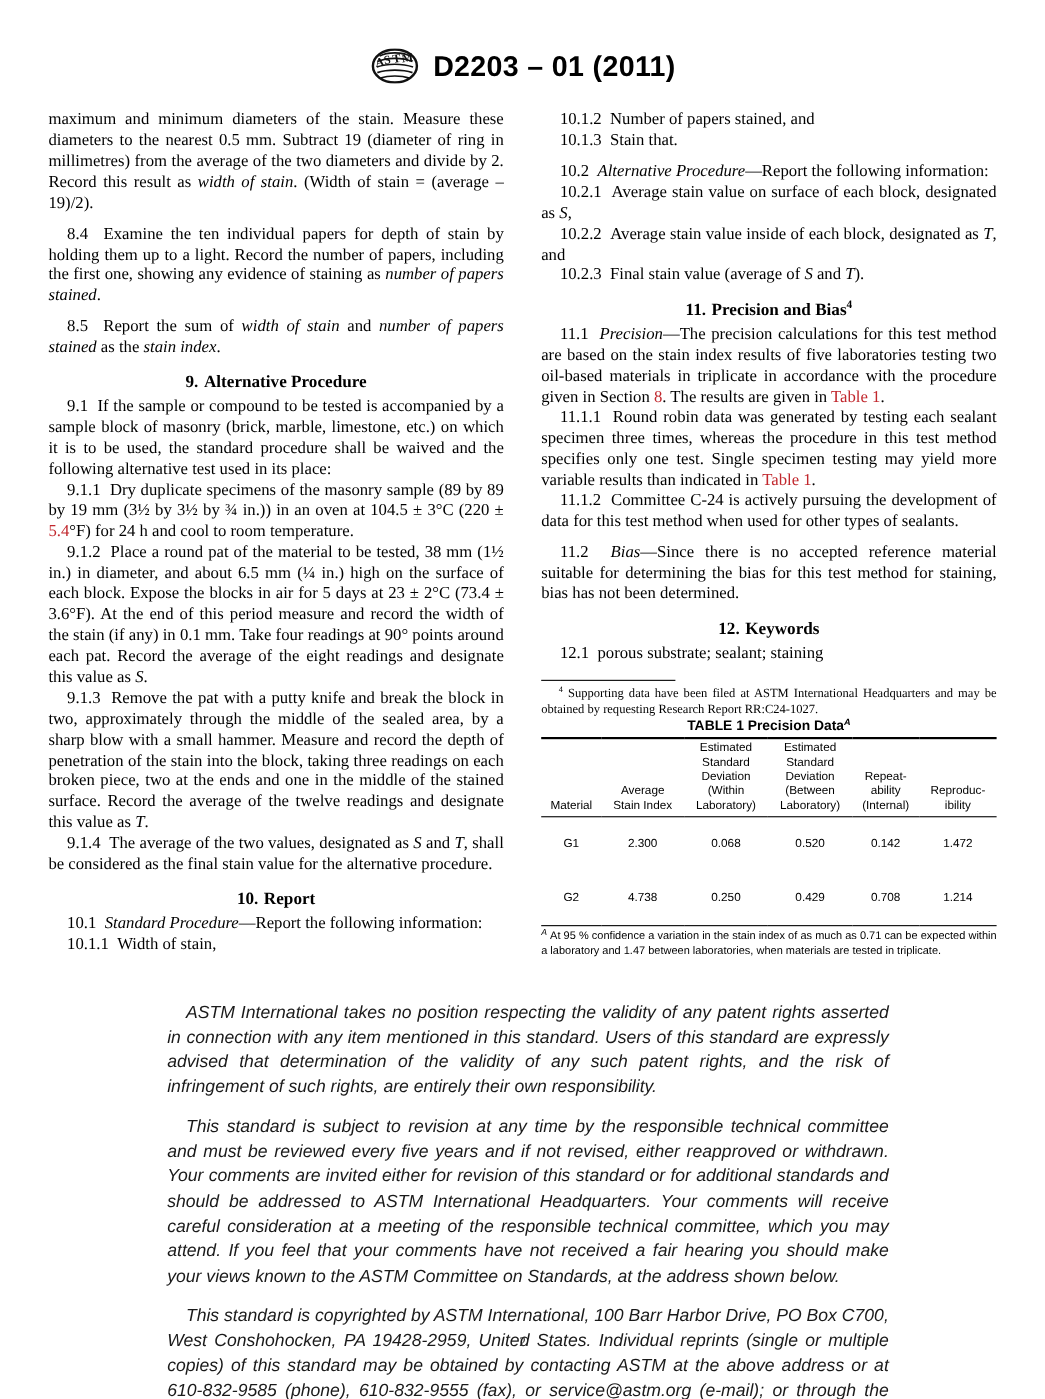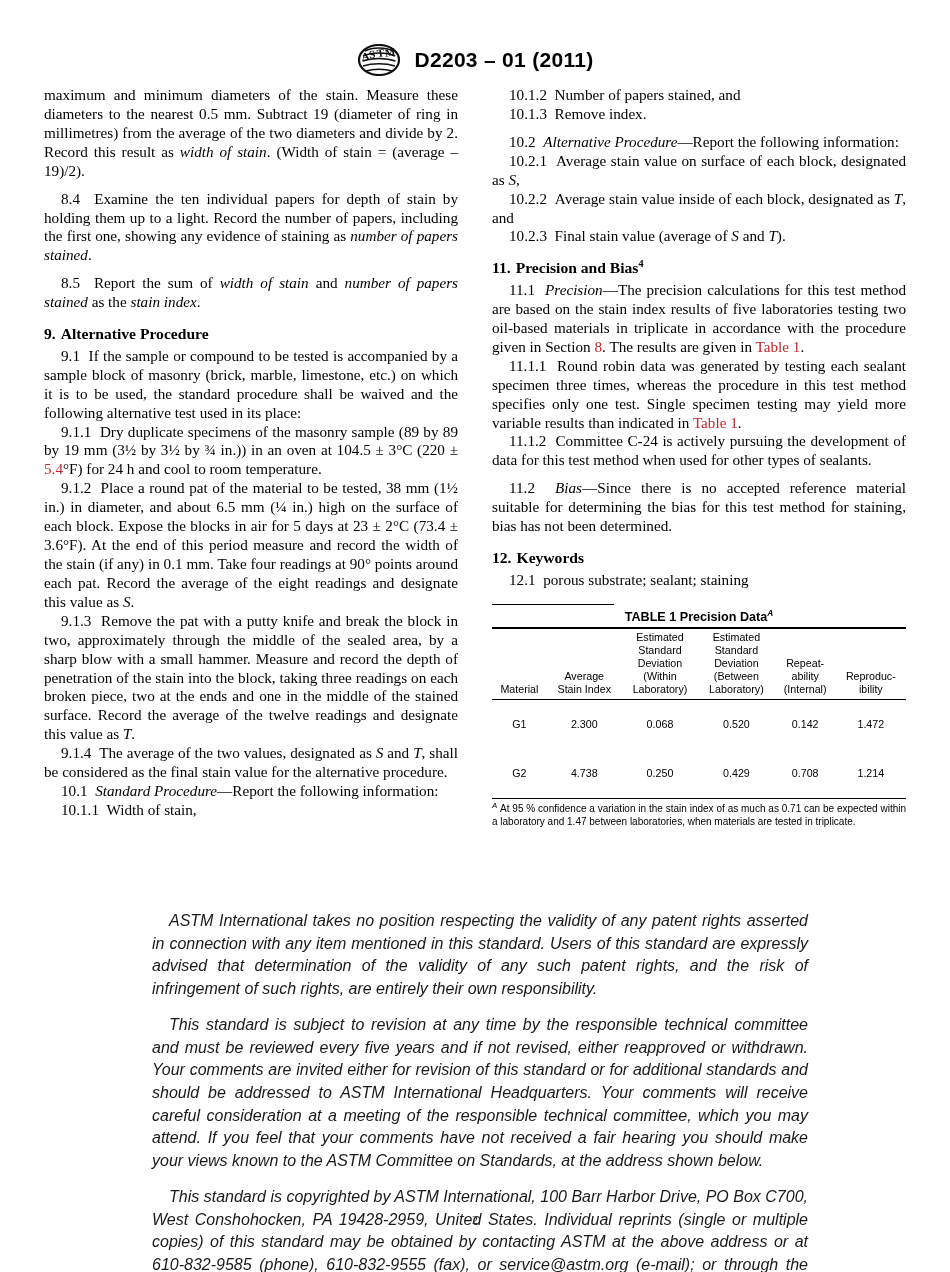--- a/index.html
+++ b/index.html
@@ -29,29 +29,29 @@
   }
   .astm-logo {
     width: 46px;
     height: 32px;
     flex: none;
     display: block;
   }
   .header-title {
     font-family: "Liberation Sans", "DejaVu Sans", sans-serif;
     font-weight: bold;
-    font-size: 21px;
+    font-size: 26px;
     letter-spacing: 0.3px;
     white-space: nowrap;
   }
 
   
   .columns {
     position: absolute;
-    top: 86px;
+    top: 100px;
     left: 44px;
     width: 862px;
     display: flex;
     gap: 34px;
   }
   .col {
     width: 414px;
   }
 
   p.body {
@@ -62,21 +62,21 @@
     text-justify: inter-word;
     hyphens: manual;
   }
   p.body.indent { text-indent: 17px; }
   p.gap-before { margin-top: 9px; }
 
   h2.section {
     margin: 13px 0 3px 0;
     font-size: 15.6px;
     font-weight: bold;
-    text-align: left;
+    text-align: center;
     line-height: 1.2;
   }
   h2.section .num { margin-right: 5px; }
   .ital { font-style: italic; }
   .red { color: #c1272d; }
   sup { font-size: 0.66em; vertical-align: super; line-height: 0; }
 
   
   .footnote-rule {
     margin: 14px 0 5px 0;
@@ -204,31 +204,32 @@
     <p class="body indent"><span>9.1</span>&nbsp;&nbsp;<span>If the sample or compound to be tested is accompanied by a sample block of masonry (brick, marble, limestone, etc.) on which it is to be used, the standard procedure shall be waived and the following alternative test used in its place:</span></p>
 
     <p class="body indent"><span>9.1.1</span>&nbsp;&nbsp;<span>Dry duplicate specimens of the masonry sample (89 by 89 by 19 mm (3½ by 3½ by ¾ in.)) in an oven at 104.5 ± 3°C (220 ± </span><span class="red">5.4</span><span>°F) for 24 h and cool to room temperature.</span></p>
 
     <p class="body indent"><span>9.1.2</span>&nbsp;&nbsp;<span>Place a round pat of the material to be tested, 38 mm (1½ in.) in diameter, and about 6.5 mm (¼ in.) high on the surface of each block. Expose the blocks in air for 5 days at 23 ± 2°C (73.4 ± 3.6°F). At the end of this period measure and record the width of the stain (if any) in 0.1 mm. Take four readings at 90° points around each pat. Record the average of the eight readings and designate this value as </span><span class="ital">S</span><span>.</span></p>
 
     <p class="body indent"><span>9.1.3</span>&nbsp;&nbsp;<span>Remove the pat with a putty knife and break the block in two, approximately through the middle of the sealed area, by a sharp blow with a small hammer. Measure and record the depth of penetration of the stain into the block, taking three readings on each broken piece, two at the ends and one in the middle of the stained surface. Record the average of the twelve readings and designate this value as </span><span class="ital">T</span><span>.</span></p>
 
     <p class="body indent"><span>9.1.4</span>&nbsp;&nbsp;<span>The average of the two values, designated as </span><span class="ital">S</span><span> and </span><span class="ital">T</span><span>, shall be considered as the final stain value for the alternative procedure.</span></p>
 
+    <h2 class="section"><span class="num">10.</span><span>Report</span></h2>
 
     <p class="body indent"><span>10.1</span>&nbsp;&nbsp;<span class="ital">Standard Procedure</span><span>—Report the following information:</span></p>
 
     <p class="body indent"><span>10.1.1</span>&nbsp;&nbsp;<span>Width of stain,</span></p>
   </div>
 
   <div class="col">
 
     <p class="body indent"><span>10.1.2</span>&nbsp;&nbsp;<span>Number of papers stained, and</span></p>
 
-    <p class="body indent"><span>10.1.3</span>&nbsp;&nbsp;<span>Remove index.</span></p>
+    <p class="body indent"><span>10.1.3</span>&nbsp;&nbsp;<span>Stain that.</span></p>
 
     <p class="body indent gap-before"><span>10.2</span>&nbsp;&nbsp;<span class="ital">Alternative Procedure</span><span>—Report the following information:</span></p>
 
     <p class="body indent"><span>10.2.1</span>&nbsp;&nbsp;<span>Average stain value on surface of each block, designated as </span><span class="ital">S</span><span>,</span></p>
 
     <p class="body indent"><span>10.2.2</span>&nbsp;&nbsp;<span>Average stain value inside of each block, designated as </span><span class="ital">T</span><span>, and</span></p>
 
     <p class="body indent"><span>10.2.3</span>&nbsp;&nbsp;<span>Final stain value (average of </span><span class="ital">S</span><span> and </span><span class="ital">T</span><span>).</span></p>
 
     <h2 class="section"><span class="num">11.</span><span>Precision and Bias</span><sup>4</sup></h2>
@@ -240,20 +241,21 @@
     <p class="body indent"><span>11.1.2</span>&nbsp;&nbsp;<span>Committee C-24 is actively pursuing the development of data for this test method when used for other types of sealants.</span></p>
 
     <p class="body indent gap-before"><span>11.2</span>&nbsp;&nbsp;<span class="ital">Bias</span><span>—Since there is no accepted reference material suitable for determining the bias for this test method for staining, bias has not been determined.</span></p>
 
     <h2 class="section"><span class="num">12.</span><span>Keywords</span></h2>
 
     <p class="body indent"><span>12.1</span>&nbsp;&nbsp;<span>porous substrate; sealant; staining</span></p>
 
     <div class="footnote-rule"></div>
 
+    <p class="footnote"><span class="fn-indent"></span><sup>4</sup>&nbsp;<span>Supporting data have been filed at ASTM International Headquarters and may be obtained by requesting Research Report RR:C24-1027.</span></p>
 
     <div class="table-block">
       <div class="table-caption"><span>TABLE 1 Precision Data</span><sup class="ital">A</sup></div>
 
       <table class="precision">
         <thead>
           <tr id="thead-row">
               <th>
                 <span class="tbl-hdr-line">Material</span>
               </th>

